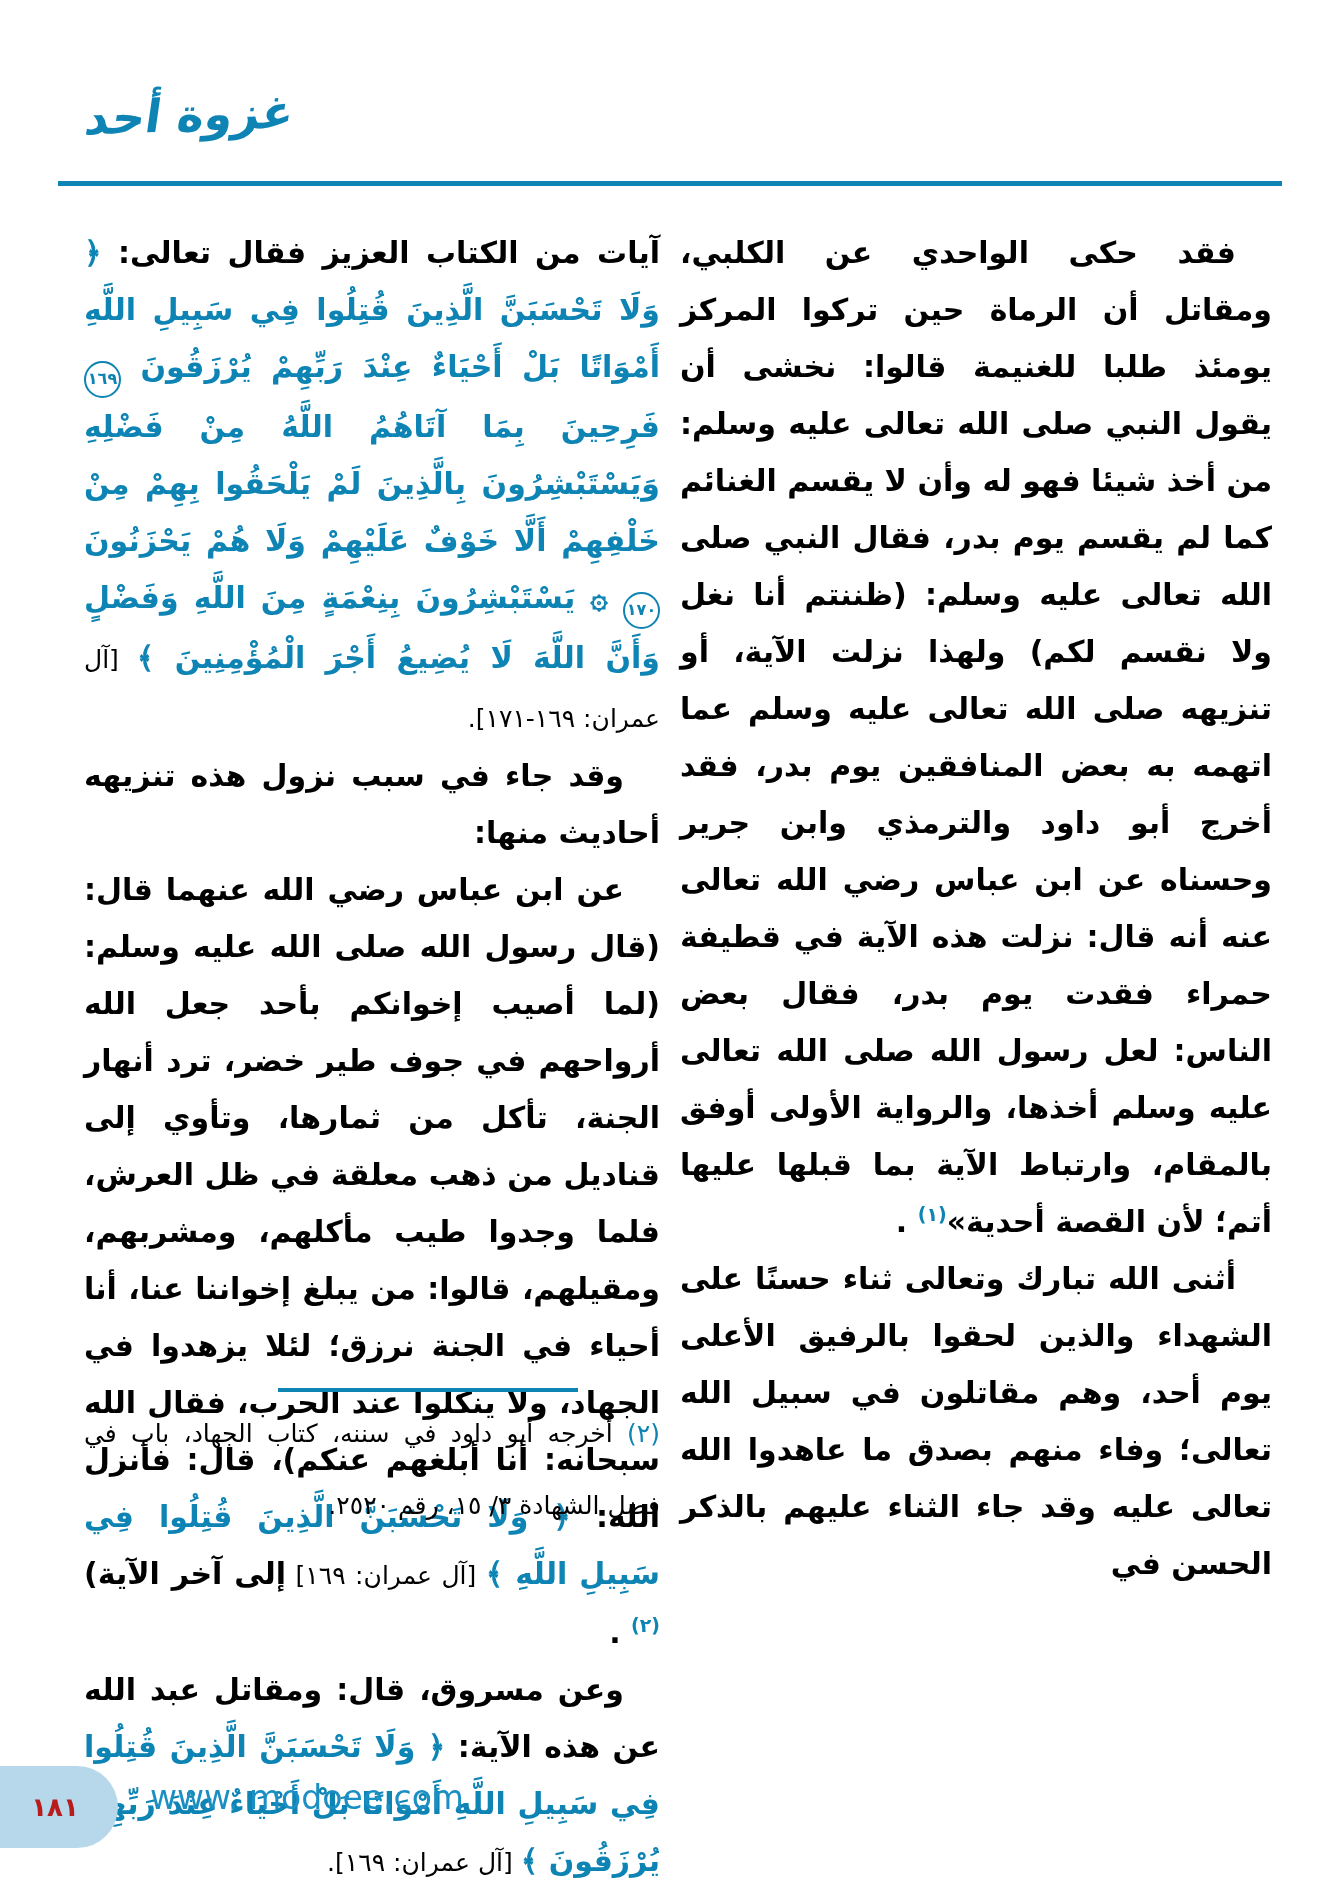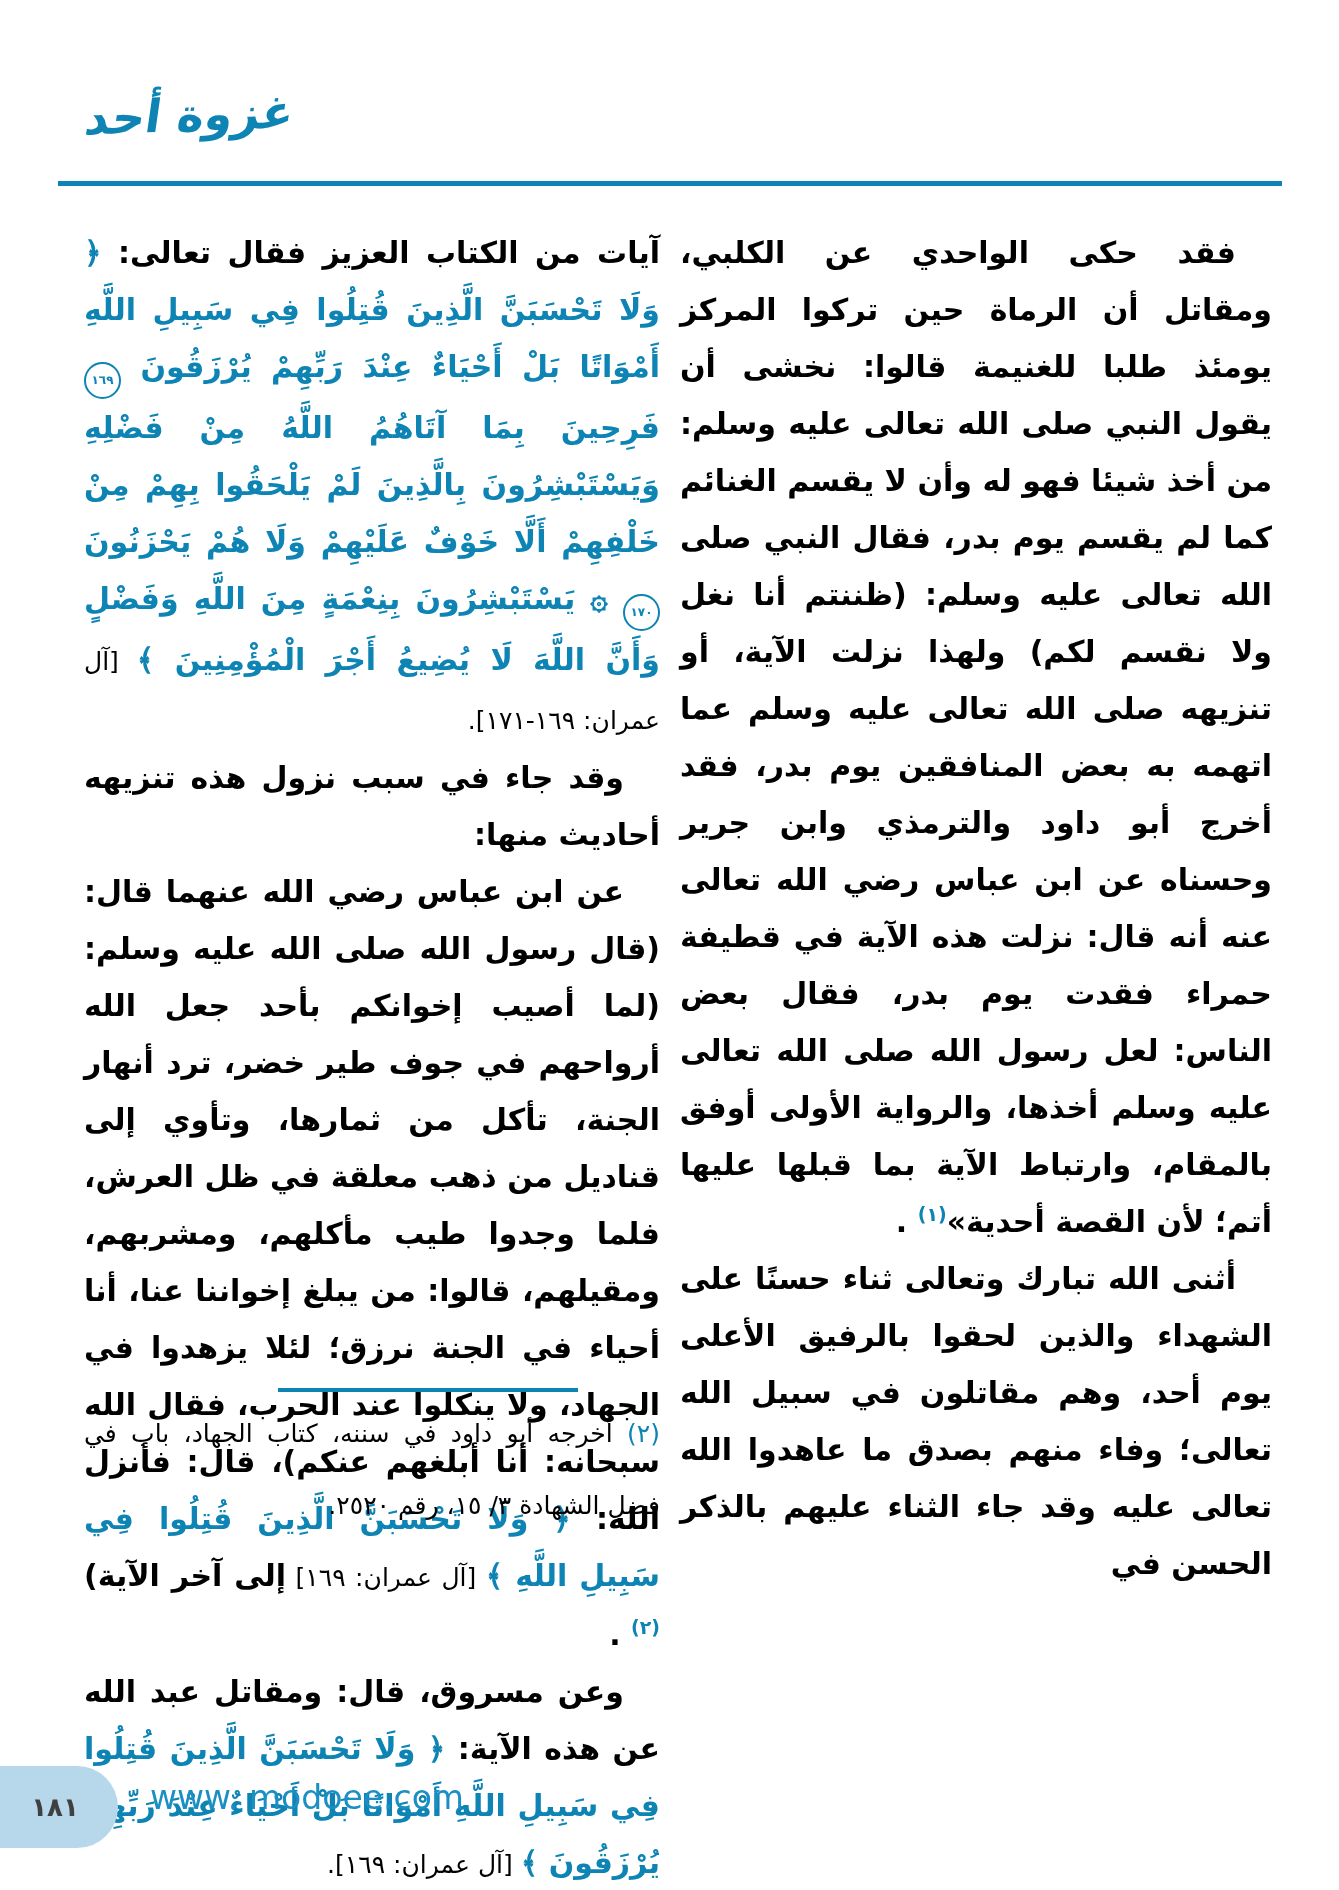--- a/index.html
+++ b/index.html
@@ -35,21 +35,21 @@
   }
   .seg-quran { color:var(--accent); }
   .seg-ref   { font-size:25px; font-weight:normal; }
   .seg-fnref {
     color:var(--accent); font-size:19px; font-weight:bold;
     vertical-align:super; line-height:0;
   }
   .ayah-medallion {
     display:inline-block; width:37px; height:37px; text-indent:0;
     border:2px solid var(--accent); border-radius:50%;
-    color:var(--accent); font-size:12px; line-height:32px;
+    color:var(--accent); font-size:16px; line-height:32px;
     text-align:center; vertical-align:-7px; font-weight:bold;
   }
   
   .footnote-block { position:absolute; right:0; left:0; }
   .col-right .footnote-block { top:1244px; }
   .col-left  .footnote-block { top:1164px; }
   .fn-rule { height:4px; background:var(--accent); }
   .col-right .fn-rule { width:268px; margin-right:200px; }
   .col-left  .fn-rule { width:300px; margin-right:82px; }
   .fn {
@@ -59,21 +59,21 @@
   .col-right .fn { padding-right:10px; text-align:right; padding-left:195px; }
   .fn-marker { color:var(--accent); }
   .fn-line { display:block; }
   
   .page-pill {
     position:absolute; left:0; top:1766px; width:118px; height:82px;
     background:var(--pill); border-radius:0 46px 46px 0;
   }
   .page-number {
     position:absolute; left:10px; top:1792px; width:90px;
-    text-align:center; color:#404040; font-size:26px; font-weight:bold;
+    text-align:center; color:#b91c1c; font-size:26px; font-weight:bold;
     letter-spacing:5px;
   }
   .website {
     position:absolute; left:150px; top:1778px;
     font-size:33px; color:var(--website); direction:ltr; white-space:nowrap;
   }
 </style>
 </head>
 <body>
 

